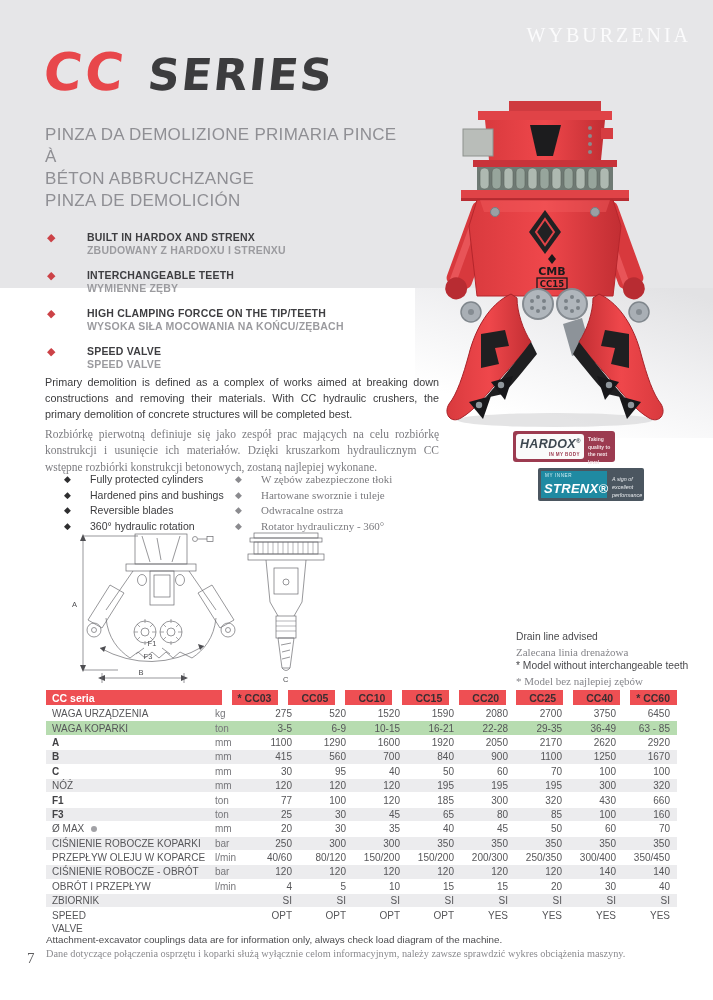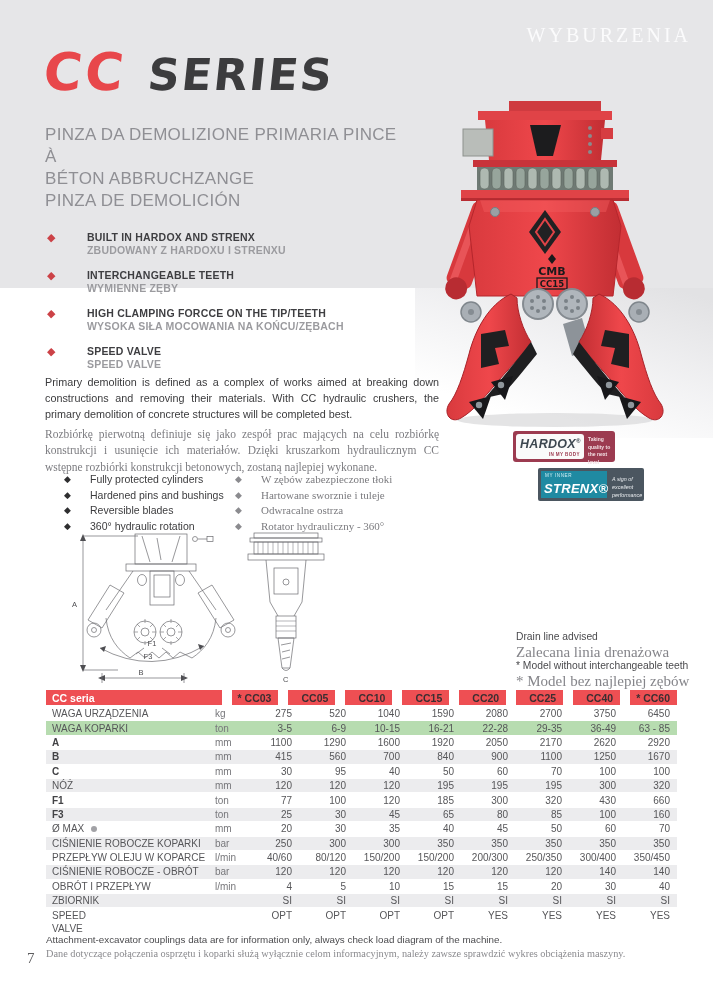--- a/index.html
+++ b/index.html
@@ -58,21 +58,21 @@
   .cfp{font-family:"Liberation Serif",serif;font-size:11px;color:#7b7b7f;}
   .cdia{font-size:9px;width:26px;flex:none;line-height:11px;}
   .cdia.dark{color:#2e2e30;}
   .cdia.gray{color:#8b8b8f;}
   
   .diagrams{position:absolute;left:38px;top:530px;width:300px;height:158px;}
   .diagrams text{font-family:"Liberation Sans",sans-serif;font-size:7.5px;fill:#4e4e52;}
   
   .drain{position:absolute;left:516px;top:630px;line-height:14.5px;}
   .note.en{font-size:10.3px;color:#4b4b4e;}
-  .note.pl{font-family:"Liberation Serif",serif;font-size:15px;color:#85858a;}
+  .note.pl{font-family:"Liberation Serif",serif;font-size:11px;color:#85858a;}
   
   .spec{position:absolute;left:46px;top:690px;width:631px;color:#565659;}
   .trow{display:flex;align-items:center;height:14.4px;box-sizing:border-box;
         border-bottom:1px solid #fff;font-size:10px;}
   .trow.white{background:#fff;}
   .trow.gray{background:#ececee;}
   .trow.green{background:#b7dcb0;}
   .trow.thead{height:17px;border-bottom:2px solid #fff;background:#fff;}
   .th{background:#ee4f53;height:100%;display:flex;align-items:center;box-sizing:border-box;font-weight:bold;}
   .th.lab{width:197px;color:#fff;padding-left:6px;font-size:10.5px;}
@@ -440,21 +440,21 @@
         <span class="th col">CC20</span>
         <span class="th col">CC25</span>
         <span class="th col">CC40</span>
         <span class="th col">* CC60</span>
       </div>
       <div class="trow white">
      <span class="tl">WAGA URZĄDZENIA</span>
      <span class="tu">kg</span>
         <span class="tv">275</span>
         <span class="tv">520</span>
-        <span class="tv">1040</span>
+        <span class="tv">1520</span>
         <span class="tv">1590</span>
         <span class="tv">2080</span>
         <span class="tv">2700</span>
         <span class="tv">3750</span>
         <span class="tv">6450</span>
       </div>
       <div class="trow green">
      <span class="tl">WAGA KOPARKI</span>
      <span class="tu">ton</span>
         <span class="tv">3-5</span>

